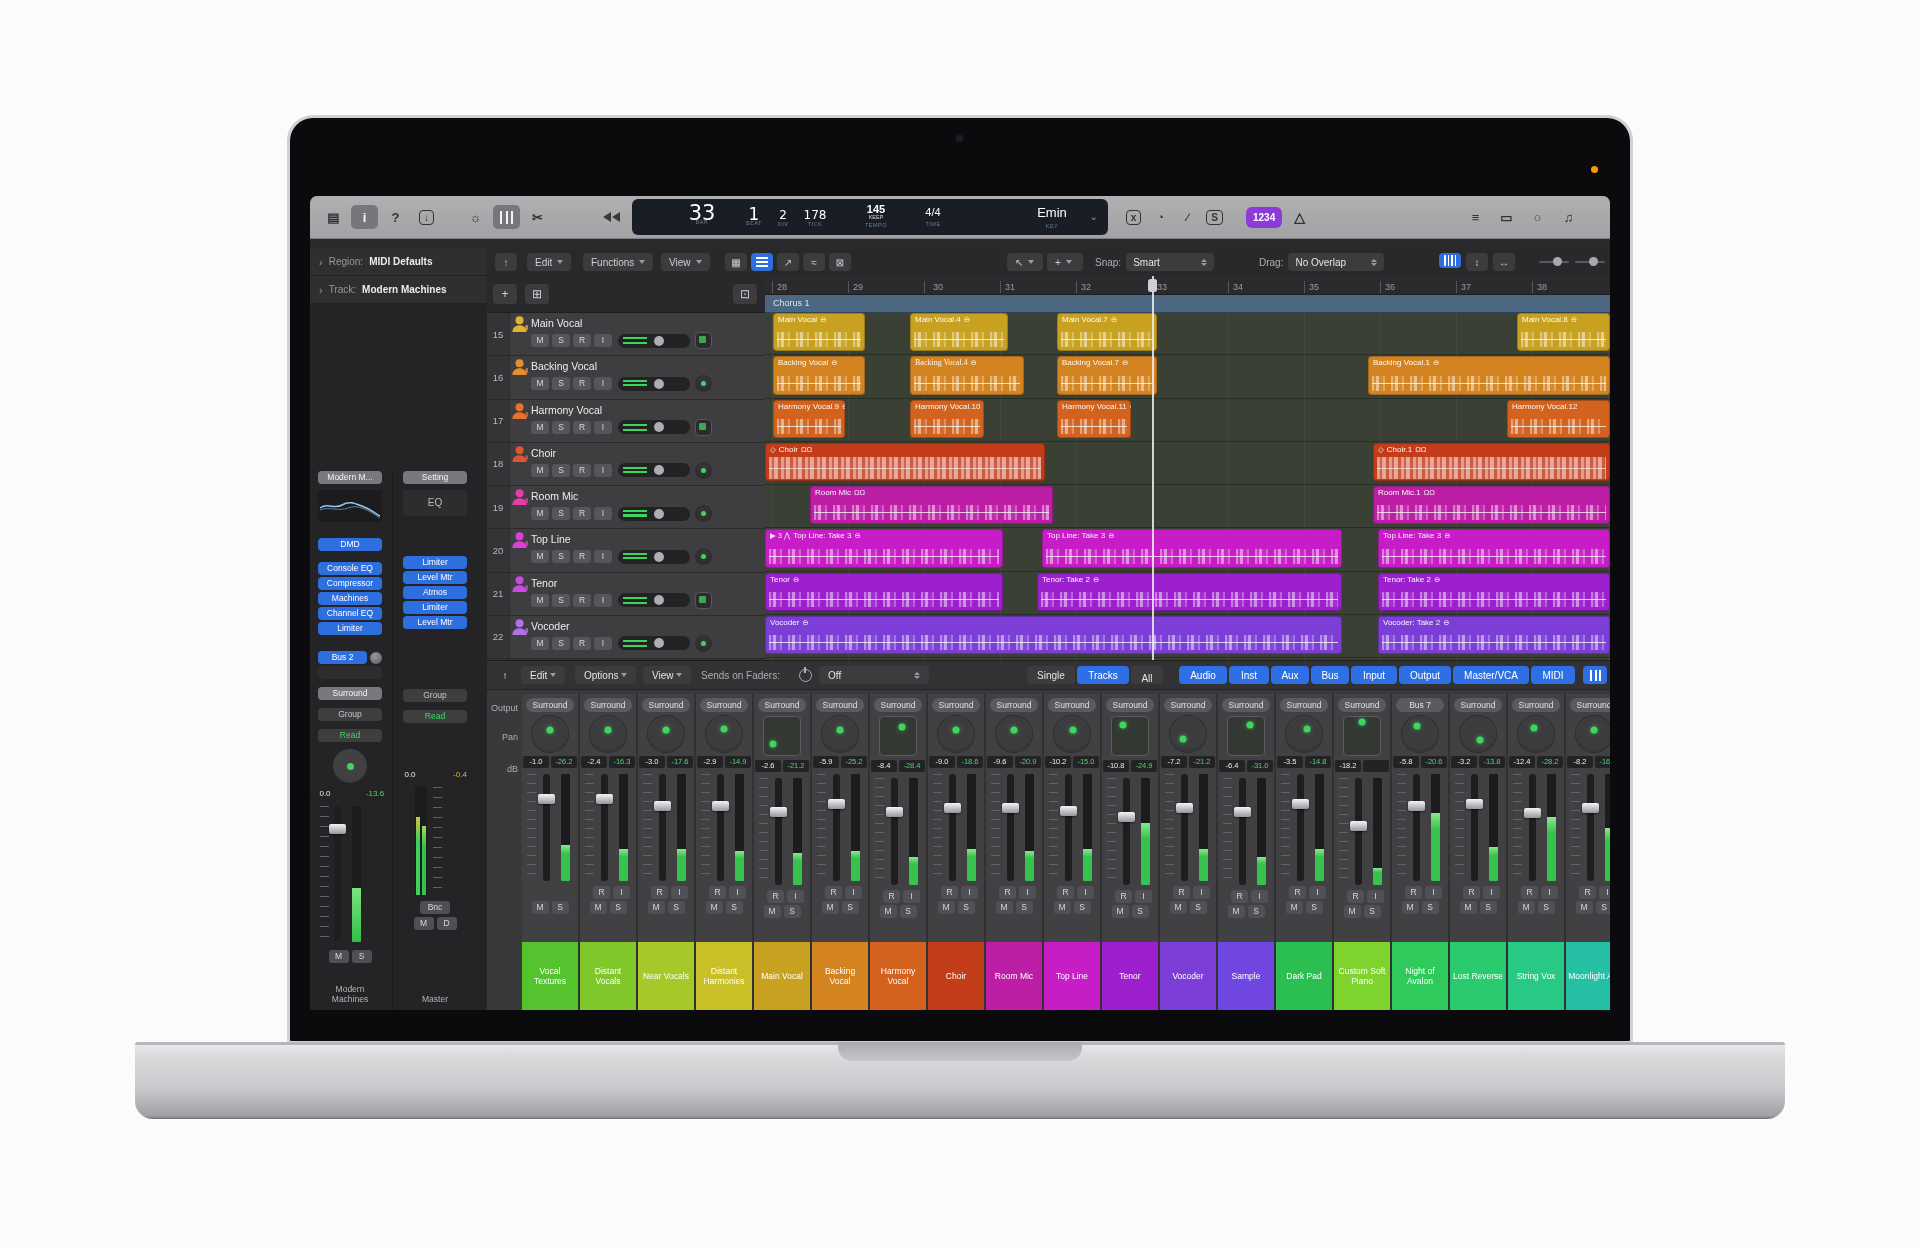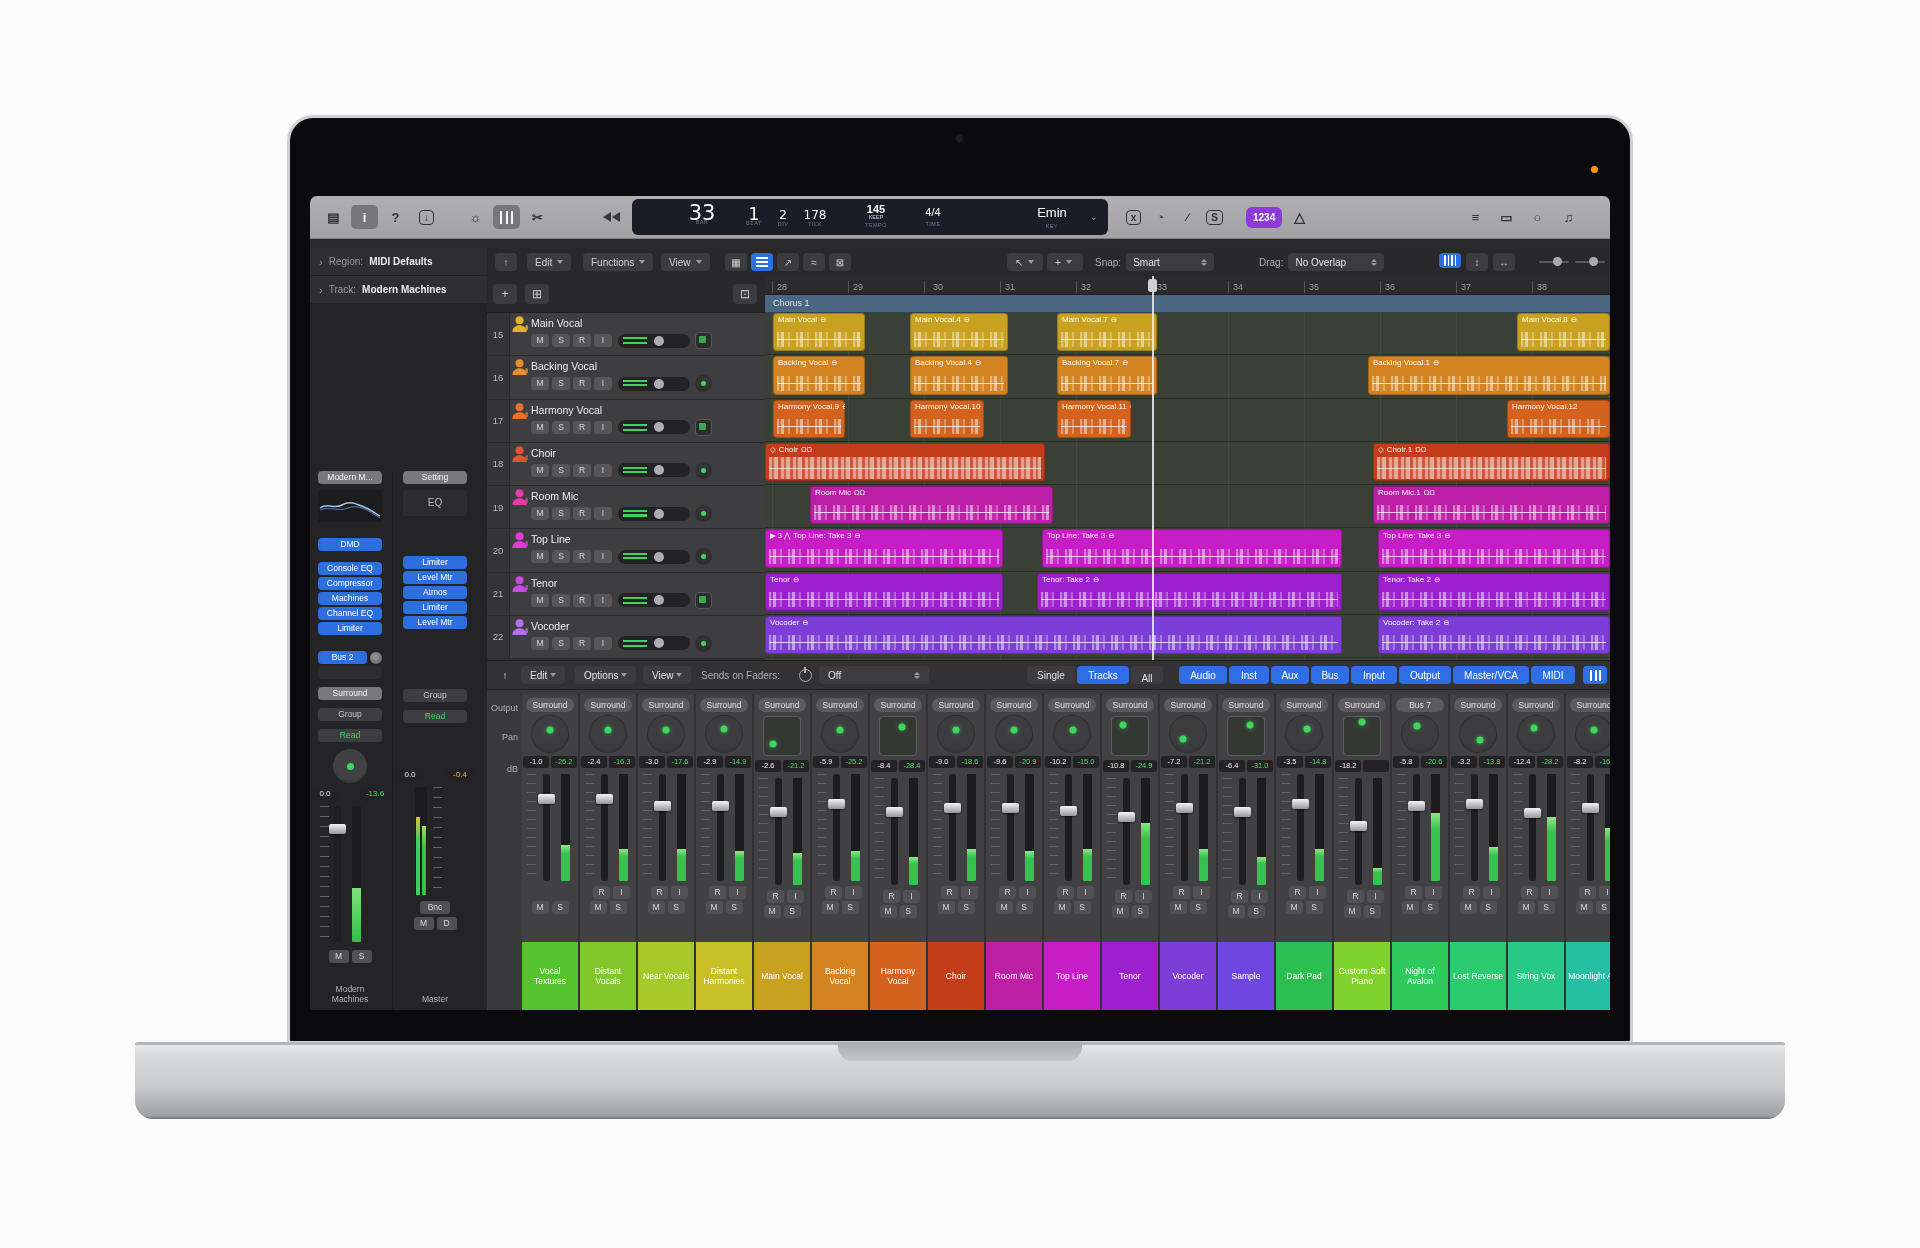--- a/index.html
+++ b/index.html
@@ -764,21 +764,21 @@
 
                   <div class="region" style="left: 8px; width: 92px; background: rgb(211, 131, 31);">
                     <div class="rhead">
 
                       <span class="rlabel">Backing Vocal</span>
                       <span class="rsuffix">⊖</span>
                     </div>
                     <div class="wave"></div>
                   </div>
 
-                  <div class="region" style="left: 145px; width: 98px; background: rgb(211, 131, 31);">
+                  <div class="region" style="left: 145px; width: 114px; background: rgb(211, 131, 31); font-family: Liberation Serif, serif;">
                     <div class="rhead">
 
                       <span class="rlabel">Backing Vocal.4</span>
                       <span class="rsuffix">⊖</span>
                     </div>
                     <div class="wave"></div>
                   </div>
 
                   <div class="region" style="left: 292px; width: 100px; background: rgb(211, 131, 31);">
                     <div class="rhead">

